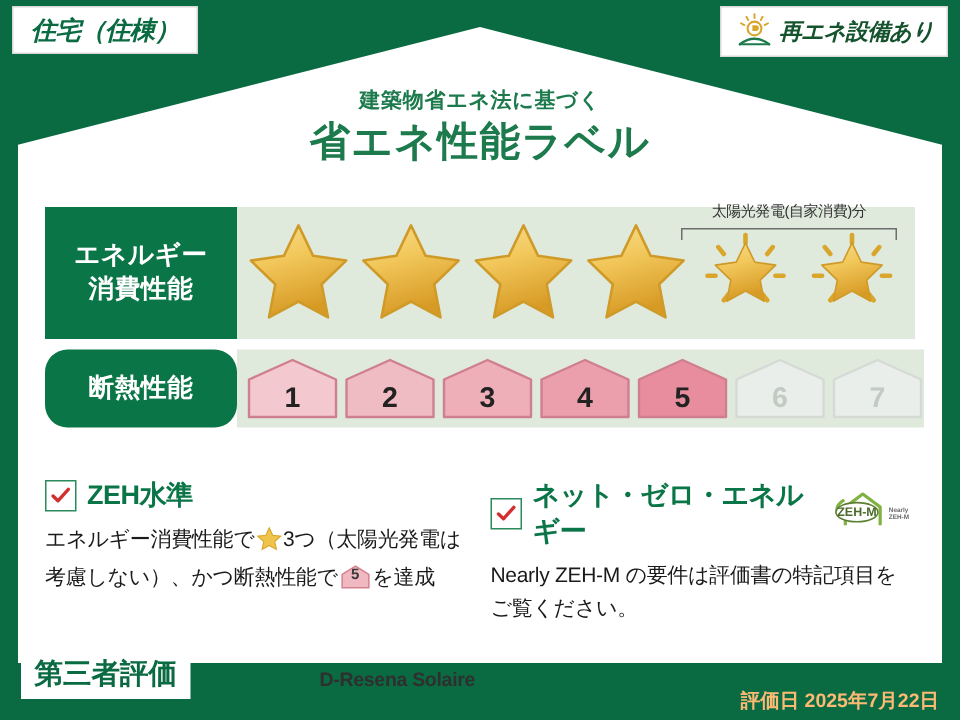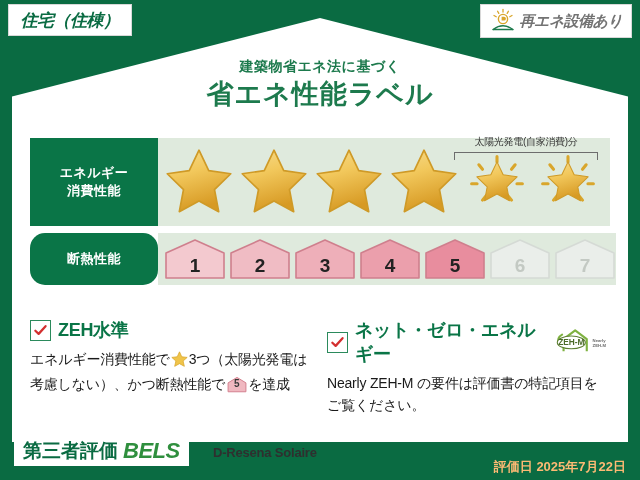--- a/index.html
+++ b/index.html
@@ -24,21 +24,21 @@
     display:flex;align-items:center;justify-content:center;
     box-sizing:border-box;
     font-style:italic;
   }
   .badge-left{left:8px;top:4px;width:124px;height:32px;border:1px solid #d8d8d8;}
   .badge-left span{
     color:#0a6b42;font-weight:bold;font-size:17px;letter-spacing:-0.5px;
   }
   .badge-right{right:8px;top:4px;width:152px;height:34px;border:1px solid #d8d8d8;gap:4px;}
   .badge-right .txt{
-    color:#737373;font-weight:bold;font-size:15px;letter-spacing:-0.5px;
+    color:#14532d;font-weight:bold;font-size:15px;letter-spacing:-0.5px;
   }
   .sun-icon{width:26px;height:26px;flex:0 0 26px;}
 
   
   .heading{
     position:absolute;left:0;right:0;top:58px;text-align:center;
   }
   .heading .sub{
     color:#1d7a4d;font-weight:bold;font-size:14px;letter-spacing:0.5px;
     line-height:1.2;
@@ -47,21 +47,21 @@
     color:#1d7a4d;font-weight:bold;font-size:27px;letter-spacing:1px;
     line-height:1.25;margin-top:3px;
   }
 
   
   .rows{position:absolute;left:30px;top:138px;width:580px;}
   .row{display:flex;align-items:stretch;margin-bottom:7px;}
   .row-head{
     flex:0 0 128px;background:#0a7547;color:#ffffff;
     display:flex;flex-direction:column;align-items:center;justify-content:center;
-    font-weight:bold;font-size:13px;line-height:1.35;letter-spacing:0.5px;
+    font-weight:bold;font-size:17px;line-height:1.35;letter-spacing:0.5px;
   }
   .row-body{
     flex:1;background:#dfeadd;position:relative;
     display:flex;align-items:center;
   }
   .row-energy .row-head{height:88px;}
   .row-energy .row-body{height:88px;}
   .row-insul .row-head{height:52px;border-radius:15px;}
   .row-insul .row-body{height:52px;}
 
@@ -121,21 +121,21 @@
   .inline-badge .n{
     position:absolute;left:0;right:0;bottom:0px;text-align:center;
     font-size:10px;font-weight:bold;color:#3a3a3a;
   }
   .zehm-logo{display:inline-block;vertical-align:-7px;margin-left:4px;}
 
   
   .footer{position:absolute;left:0;right:0;bottom:0;height:54px;}
   .bels{
     position:absolute;left:14px;bottom:14px;height:30px;background:#ffffff;
-    display:flex;align-items:center;padding:0 9px;gap:5px;
+    display:flex;align-items:center;padding:0 9px;gap:18px;flex-direction:column;
   }
   .bels .jp{
     color:#0a6b42;font-weight:bold;font-size:19px;letter-spacing:0px;
   }
   .bels .en{
     color:#2f8f3e;font-weight:bold;font-size:22px;font-style:italic;
     letter-spacing:-0.5px;
   }
   .bels-name{
     position:absolute;left:213px;bottom:20px;

